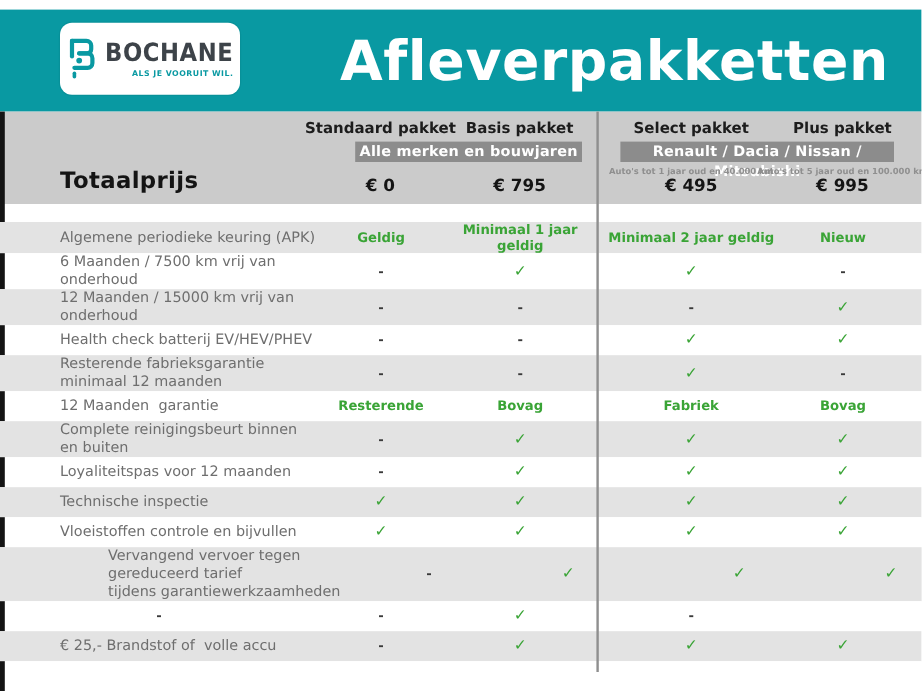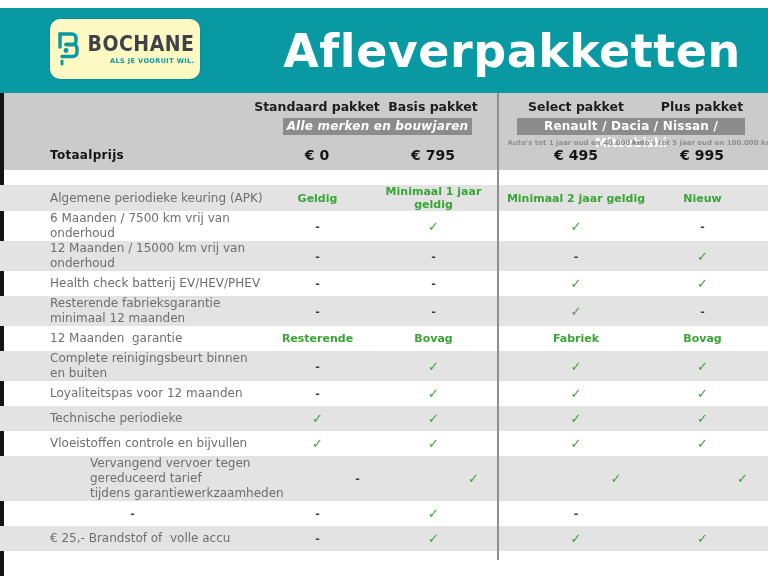--- a/index.html
+++ b/index.html
@@ -10,21 +10,21 @@
   }
   .page{position:relative;width:768px;height:576px;background:#fff;}
 
   
   .topbar{
     position:absolute;left:0;top:8px;width:768px;height:85px;
     background:var(--teal);
   }
   .logo-box{
     position:absolute;left:50px;top:11px;width:150px;height:60px;
-    background:#fef9c3;border-radius:10px;
+    background:#ffffff;border-radius:10px;
     display:flex;align-items:center;justify-content:center;gap:6px;
     box-shadow:0 0 0 1px rgba(0,0,0,0.05);
   }
   .logo-mark{flex:0 0 auto;margin-top:2px;}
   .logo-texts{display:flex;flex-direction:column;align-items:flex-end;line-height:1;}
   .logo-word{
     font-size:21px;font-weight:700;color:#3d4349;letter-spacing:0.5px;
     font-stretch:condensed;
   }
   .logo-tagline{font-size:6.5px;font-weight:700;color:var(--teal);letter-spacing:0.4px;margin-top:3px;}
@@ -42,29 +42,29 @@
   .thead::before{content:'';position:absolute;left:0;top:0;bottom:0;width:4px;background:#141414;}
   .col-head{
     position:absolute;top:6px;width:160px;transform:translateX(-50%);
     text-align:center;font-size:12.5px;font-weight:700;color:#1c1c1c;
   }
   .badge{
     position:absolute;top:25px;height:17px;background:#8c8c8c;
     color:#fff;font-size:12px;font-weight:700;text-align:center;line-height:17px;
     letter-spacing:0.2px;
   }
-  .badge-left{left:283px;width:189px;font-style:italic;}
+  .badge-left{left:296px;width:189px;}
   .badge-right{left:517px;width:228px;}
   .col-note{
     position:absolute;top:46px;width:170px;transform:translateX(-50%);
     text-align:center;font-size:7px;font-weight:700;color:#8f8f8f;
   }
   .total-label{
     position:absolute;left:50px;bottom:8px;
-    font-size:12px;font-weight:700;color:#141414;letter-spacing:0.3px;
+    font-size:19px;font-weight:700;color:#141414;letter-spacing:0.3px;
   }
   .price{
     position:absolute;bottom:7px;width:120px;transform:translateX(-50%);
     text-align:center;font-size:14px;font-weight:700;color:#141414;
   }
 
   
   .tbody{position:absolute;left:0;top:170px;width:768px;}
   .gap-row{position:relative;height:15px;background:#fff;}
   .gap-row::before, .row.white::before, .filler-row::before{
@@ -189,21 +189,21 @@
           <div class="cell check">✓</div>
         </div>
         <div class="row white">
           <div class="row-label">Loyaliteitspas voor 12 maanden</div>
           <div class="cell dash">-</div>
           <div class="cell check">✓</div>
           <div class="cell check">✓</div>
           <div class="cell check">✓</div>
         </div>
         <div class="row gray">
-          <div class="row-label">Technische periodieke</div>
+          <div class="row-label">Technische inspectie</div>
           <div class="cell check">✓</div>
           <div class="cell check">✓</div>
           <div class="cell check">✓</div>
           <div class="cell check">✓</div>
         </div>
         <div class="row white">
           <div class="row-label">Vloeistoffen controle en bijvullen</div>
           <div class="cell check">✓</div>
           <div class="cell check">✓</div>
           <div class="cell check">✓</div>

